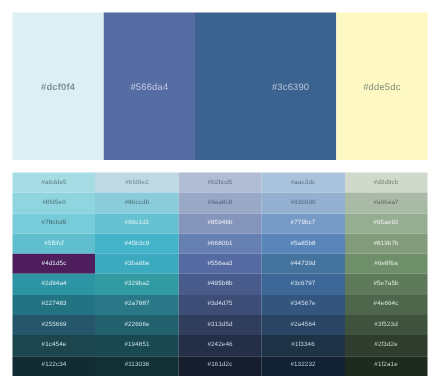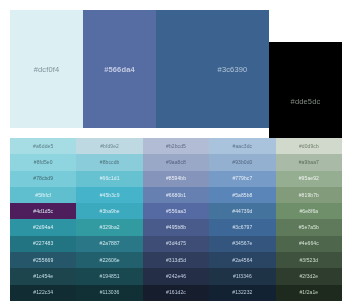--- a/index.html
+++ b/index.html
@@ -80,32 +80,32 @@
 </style>
 </head>
 <body>
 
 <div id="palette-page">
 
   <div id="swatch-strip">
 
 
     <div class="swatch" style="background: rgb(220, 240, 244);">
-      <span class="swatch-label" style="color: rgb(126, 147, 152);">#dcf0f4</span>
-    </div>
-
-    <div class="swatch" style="background: rgb(86, 109, 164); font-weight: bold;">
+      <span class="swatch-label" style="color: rgb(126, 147, 152); font-weight: bold;">#dcf0f4</span>
+    </div>
+
+    <div class="swatch" style="background: rgb(86, 109, 164);">
       <span class="swatch-label" style="color: rgb(195, 203, 226);">#566da4</span>
     </div>
 
     <div class="swatch" style="background: rgb(60, 99, 144); padding-left: 40px;">
       <span class="swatch-label" style="color: rgb(180, 197, 215);">#3c6390</span>
     </div>
 
-    <div class="swatch" style="background: #000000; margin-top: 32px;">
+    <div class="swatch" style="background: #fef9c3;">
       <span class="swatch-label" style="color: rgb(127, 138, 126);">#dde5dc</span>
     </div>
 
   </div>
 
   <div id="shade-grid">
       <div class="shade-column">
         <div class="shade-cell" style="background: rgb(166, 221, 229);">
           <span class="shade-label" style="color: rgb(91, 125, 132);">#a6dde5</span>
         </div>

